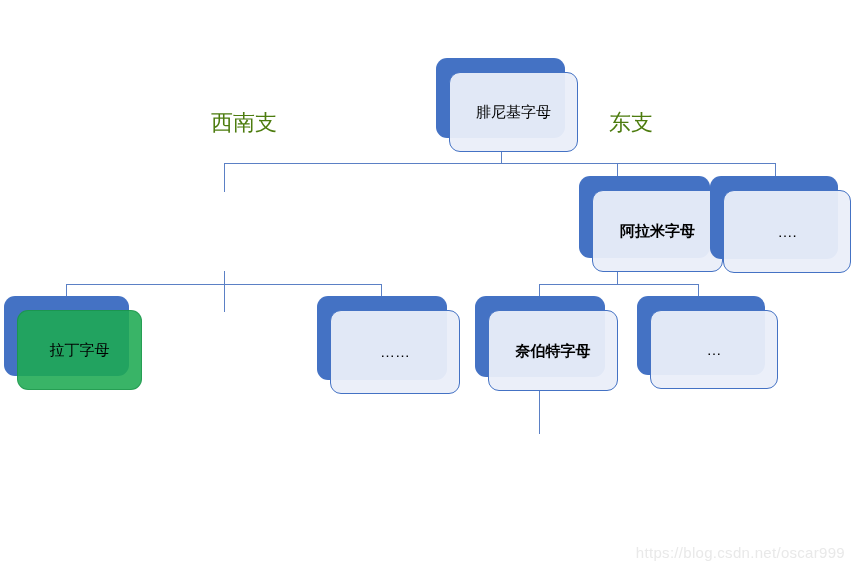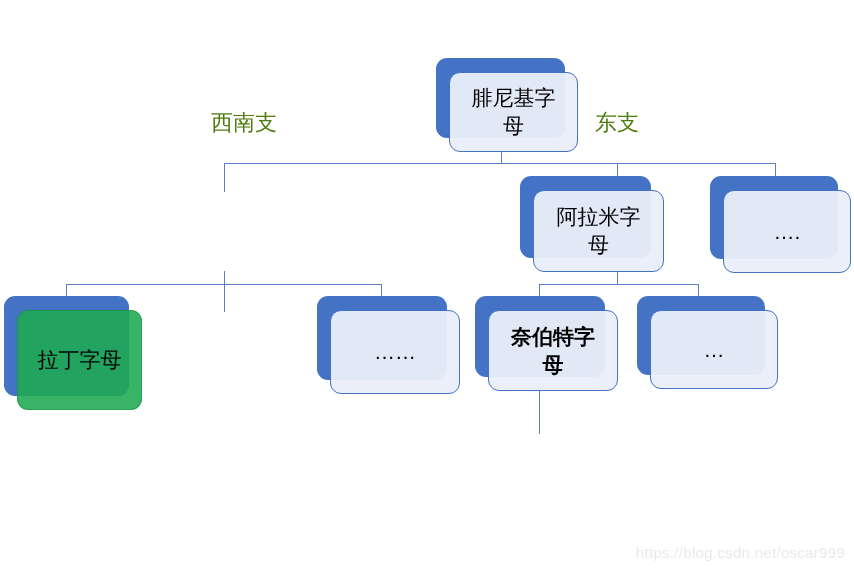--- a/index.html
+++ b/index.html
@@ -36,43 +36,43 @@
   .node .back{
     position:absolute;left:-13px;top:-14px;width:100%;height:100%;
     background:#4472c4;border-radius:11px;
   }
   .node .front{
     position:absolute;left:0;top:0;width:100%;height:100%;
     background:rgba(234,238,249,0.95);
     border:1.4px solid #4472c4;border-radius:11px;
     box-sizing:border-box;
     display:flex;align-items:center;justify-content:center;
-    text-align:center;font-size:21px;line-height:28px;
+    text-align:center;font-size:15px;line-height:28px;
     padding:0 13px;
   }
   .node.green .front{
     background:rgba(30,170,82,0.88);
     border:1px solid rgba(24,140,68,0.55);
   }
 
   #n-phoenician{left:449px;top:72px;width:129px;height:80px;}
   #n-greek{left:172px;top:190px;width:131px;height:82px;}
-  #n-aramaic{left:533px;top:190px;width:131px;height:82px;}
+  #n-aramaic{left:592px;top:190px;width:131px;height:82px;font-weight:bold;}
   #n-east-more{left:723px;top:190px;width:128px;height:83px;}
-  #n-latin{left:17px;top:310px;width:125px;height:100px;}
+  #n-latin{left:17px;top:310px;width:125px;height:80px;}
   #n-slavic{left:175px;top:310px;width:128px;height:81px;}
   #n-greek-more{left:330px;top:310px;width:130px;height:84px;}
   #n-nabataean{left:488px;top:310px;width:130px;height:81px;font-weight:bold;}
   #n-aramaic-more{left:650px;top:310px;width:128px;height:79px;}
   #n-arabic{left:489px;top:432px;width:126px;height:78px;}
 
   
   .branch-label{position:absolute;font-size:22px;line-height:26px;color:#4d7c0f;}
   #lbl-southwest{left:211px;top:110px;}
-  #lbl-east{left:595px;top:110px;}
+  #lbl-east{left:609px;top:110px;}
 
   
   .watermark{
     position:absolute;right:9px;bottom:7px;
     font-size:15px;color:#e9e9e9;letter-spacing:0.3px;
   }
 </style>
 </head>
 <body>
 

